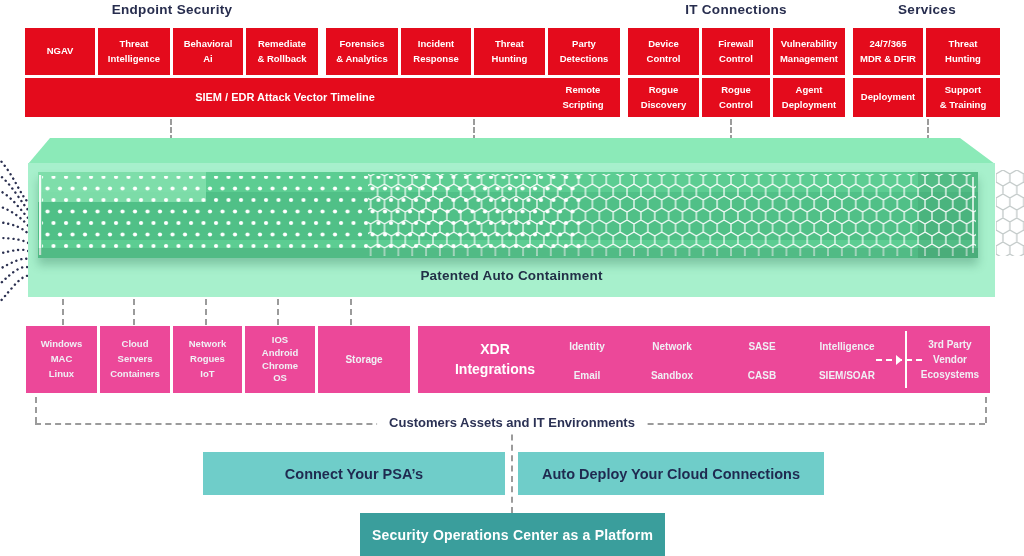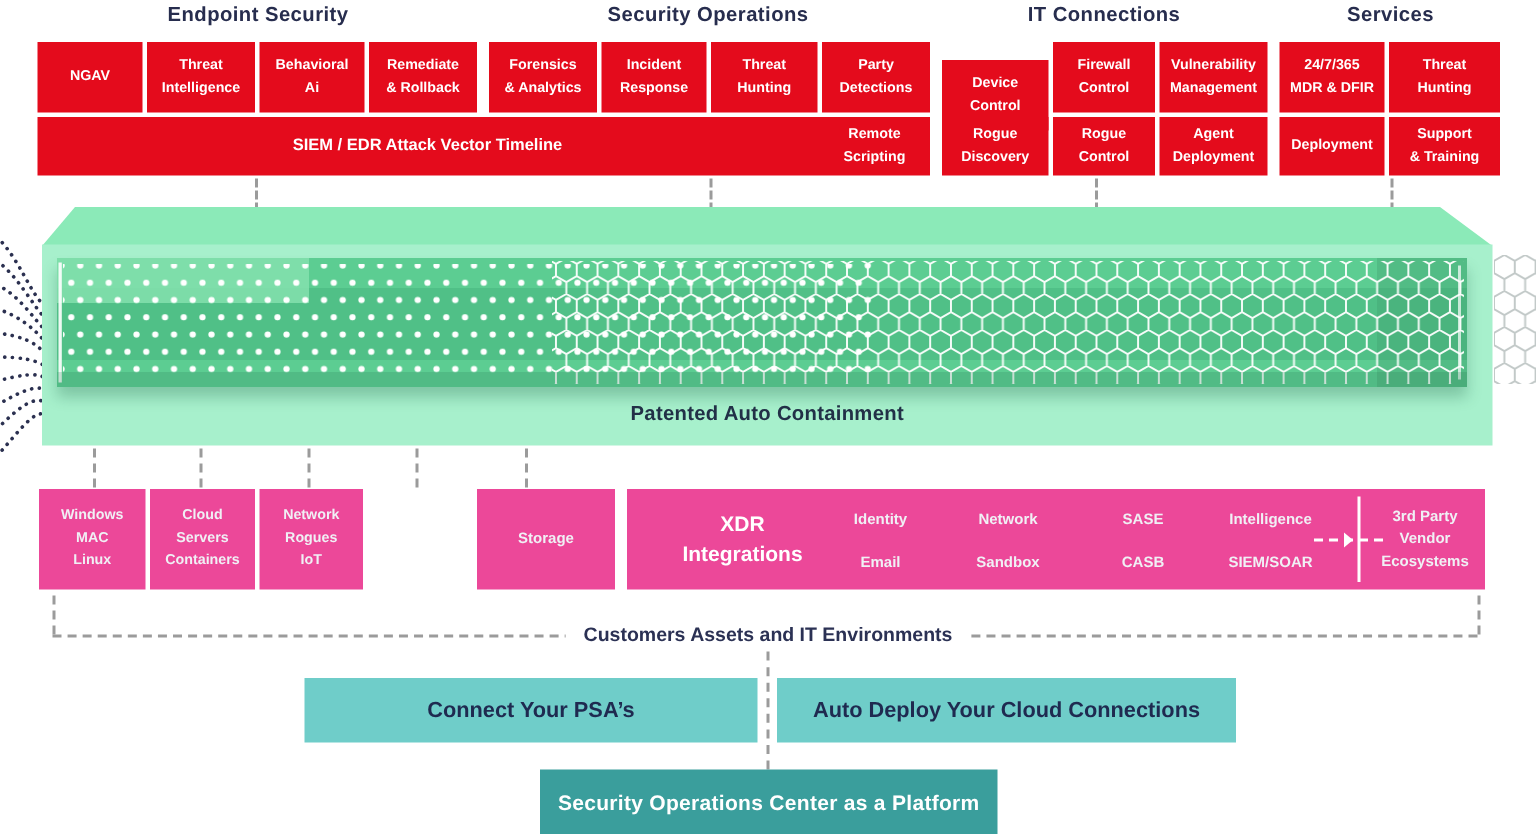--- a/index.html
+++ b/index.html
@@ -38,40 +38,39 @@
                  border-left:6px solid #ffffff;border-top:5px solid transparent;
                  border-bottom:5px solid transparent;}
   svg{display:block;}
 </style>
 </head>
 <body>
 
 <div id="canvas">
 
   <div class="hdr" style="left:172px;">Endpoint Security</div>
-  <div class="hdr" style="left:472px;">Security Operations</div>
   <div class="hdr" style="left:736px;">IT Connections</div>
   <div class="hdr" style="left:927px;">Services</div>
 
   <div class="box red pre" style="left:25px;top:28px;width:70px;height:47px;">NGAV</div>
   <div class="box red pre" style="left:98px;top:28px;width:72px;height:47px;">Threat
 Intelligence</div>
   <div class="box red pre" style="left:173px;top:28px;width:70px;height:47px;">Behavioral
 Ai</div>
   <div class="box red pre" style="left:246px;top:28px;width:72px;height:47px;">Remediate
 &amp; Rollback</div>
   <div class="box red pre" style="left:326px;top:28px;width:72px;height:47px;">Forensics
 &amp; Analytics</div>
   <div class="box red pre" style="left:401px;top:28px;width:70px;height:47px;">Incident
 Response</div>
   <div class="box red pre" style="left:474px;top:28px;width:71px;height:47px;">Threat
 Hunting</div>
   <div class="box red pre" style="left:548px;top:28px;width:72px;height:47px;">Party
 Detections</div>
-  <div class="box red pre" style="left:628px;top:40px;width:71px;height:47px;">Device
+  <div class="box red pre" style="left:628px;top:28px;width:71px;height:47px;">Device
 Control</div>
   <div class="box red pre" style="left:702px;top:28px;width:68px;height:47px;">Firewall
 Control</div>
   <div class="box red pre" style="left:773px;top:28px;width:72px;height:47px;">Vulnerability
 Management</div>
   <div class="box red pre" style="left:853px;top:28px;width:70px;height:47px;">24/7/365
 MDR &amp; DFIR</div>
   <div class="box red pre" style="left:926px;top:28px;width:74px;height:47px;">Threat
 Hunting</div>
 
@@ -169,20 +168,24 @@
 
   <div class="box navy pre" style="left:26px;top:326px;width:71px;height:67px;">Windows
 MAC
 Linux</div>
   <div class="box navy pre" style="left:100px;top:326px;width:70px;height:67px;">Cloud
 Servers
 Containers</div>
   <div class="box navy pre" style="left:173px;top:326px;width:69px;height:67px;">Network
 Rogues
 IoT</div>
+  <div class="box navy pre" style="left:245px;top:326px;width:70px;height:67px;line-height:1.35;">IOS
+Android
+Chrome
+OS</div>
   <div class="box navy" style="left:318px;top:326px;width:92px;height:67px;font-size:10px;">Storage</div>
 
   <div class="box navy" style="left:418px;top:326px;width:572px;height:67px;">
     <div class="box pre" style="left:14px;top:0;width:126px;height:67px;font-size:14px;line-height:1.4;color:#ffffff;">XDR
 Integrations</div>
     <span class="xdr-item" style="left:129px;top:13px;">Identity</span>
     <span class="xdr-item" style="left:214px;top:13px;">Network</span>
     <span class="xdr-item" style="left:304px;top:13px;">SASE</span>
     <span class="xdr-item" style="left:389px;top:13px;">Intelligence</span>
     <span class="xdr-item" style="left:129px;top:42px;">Email</span>

